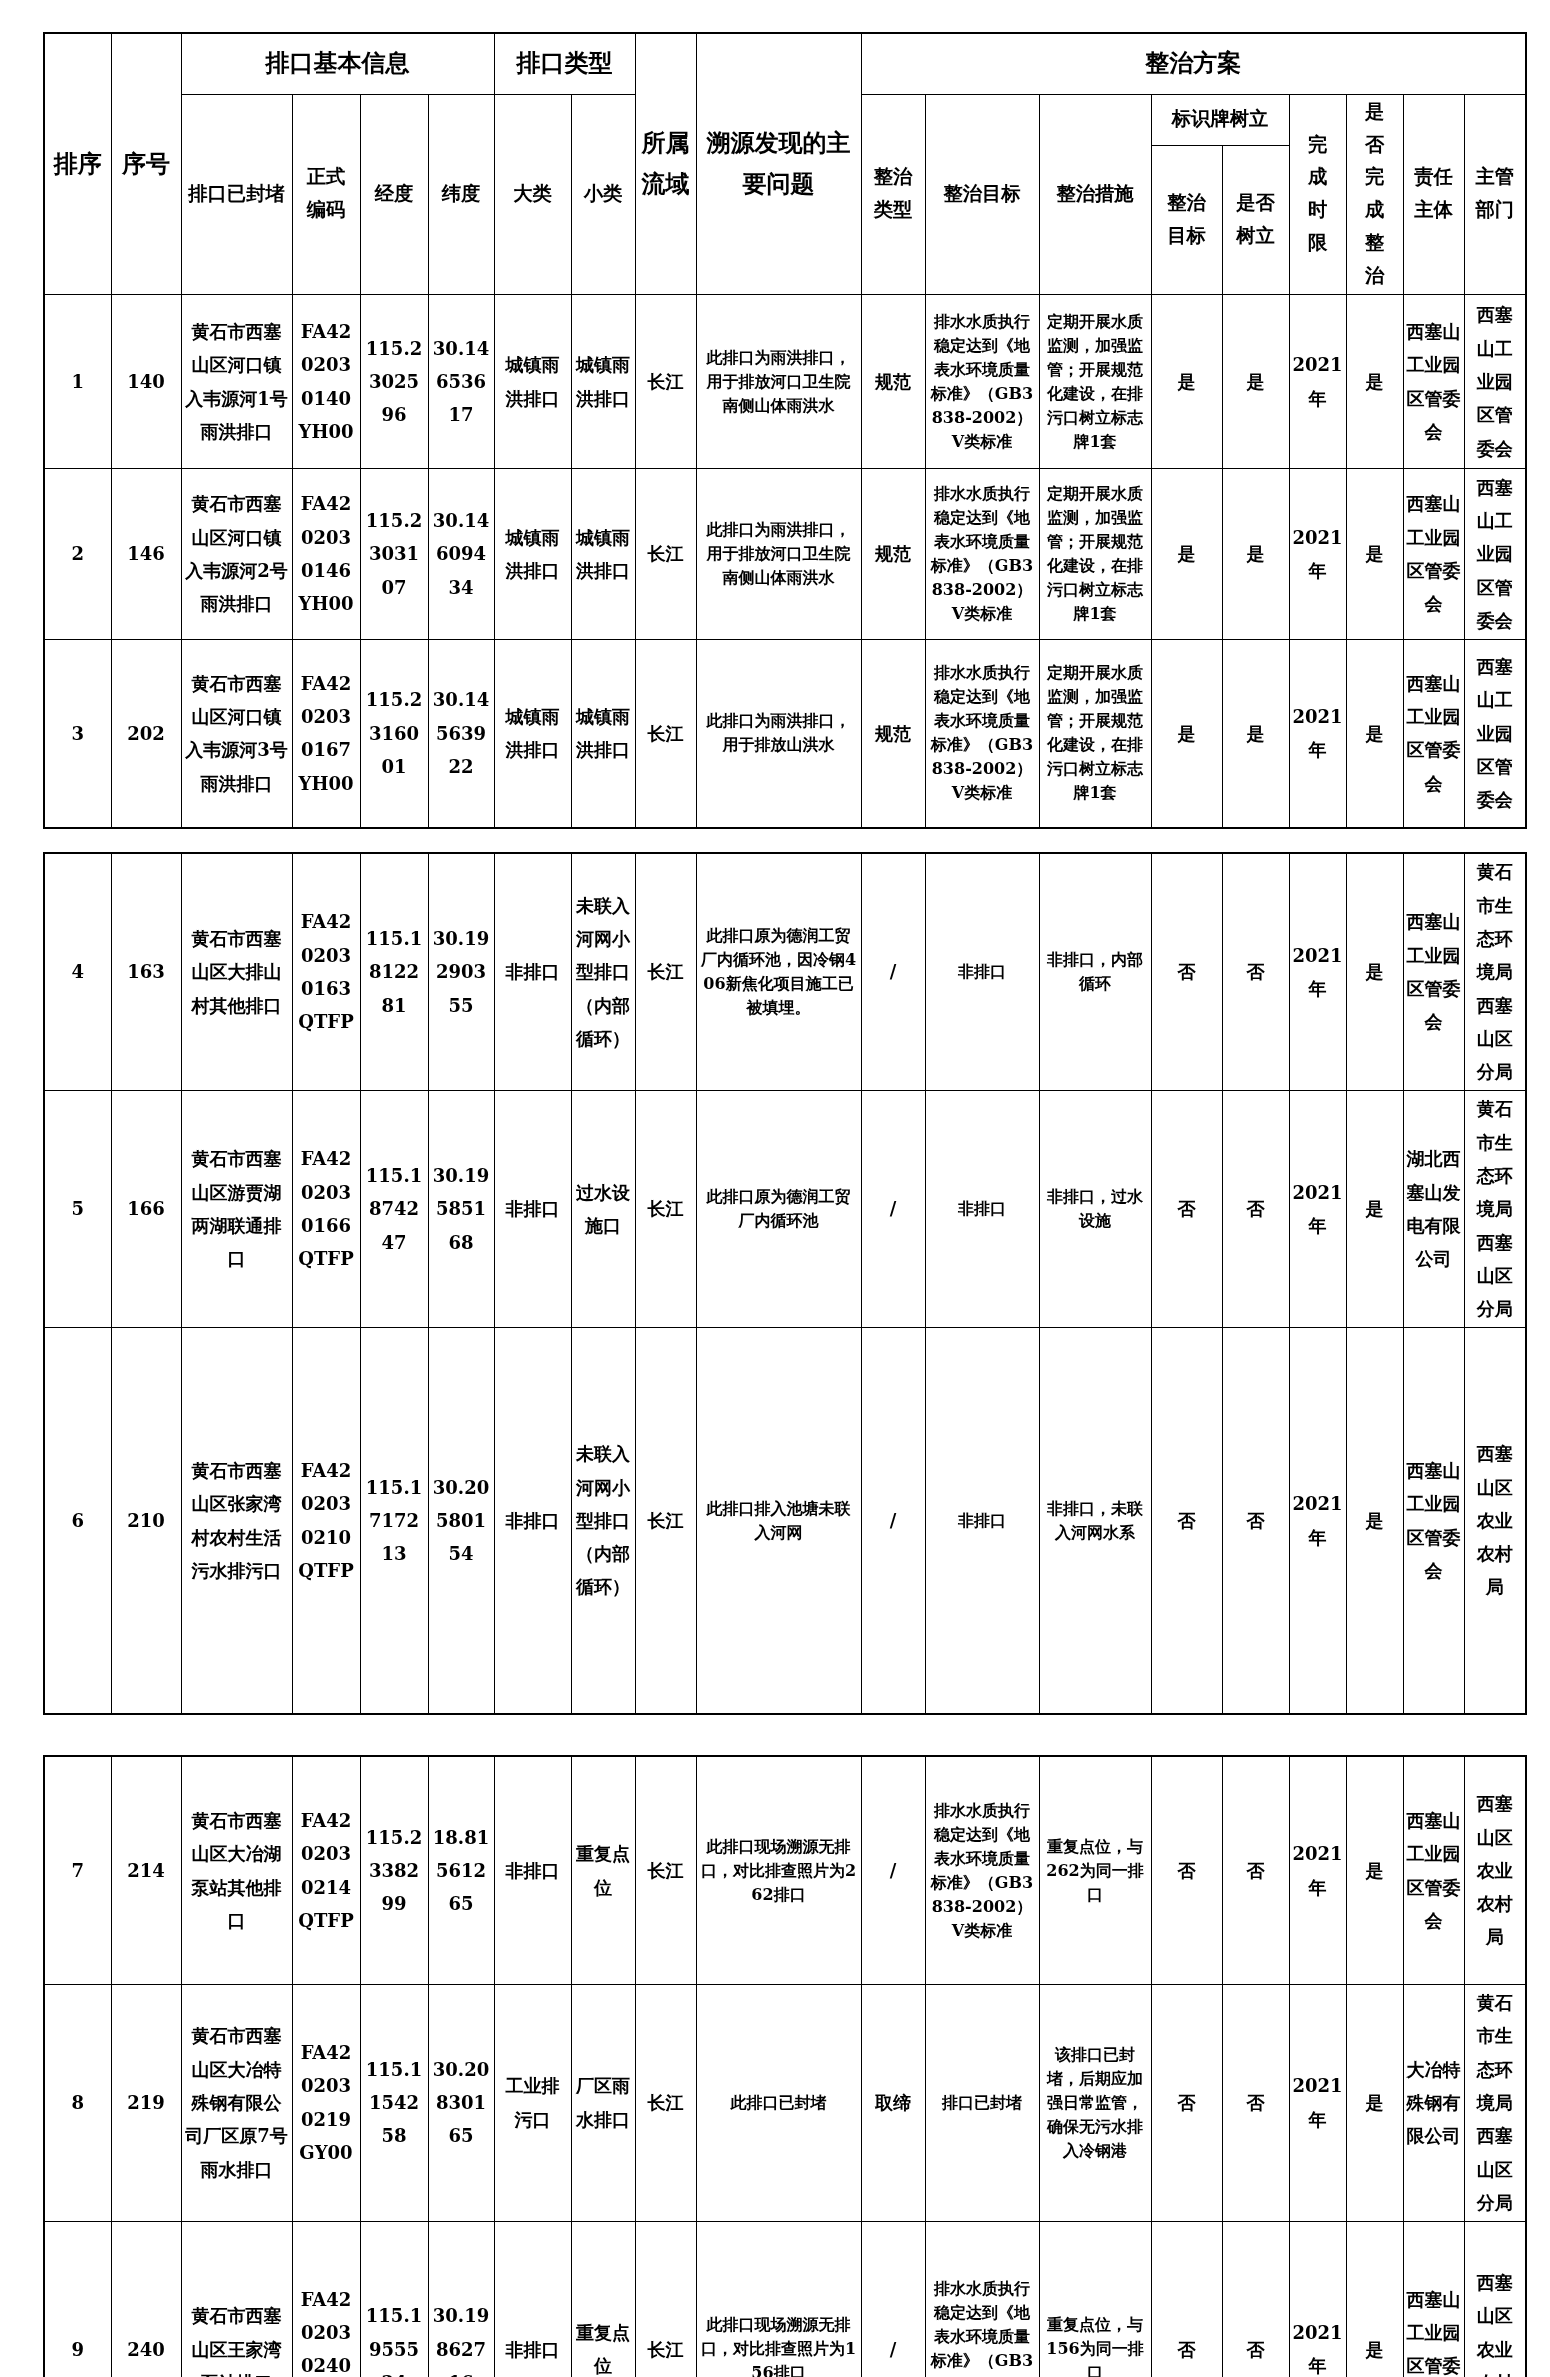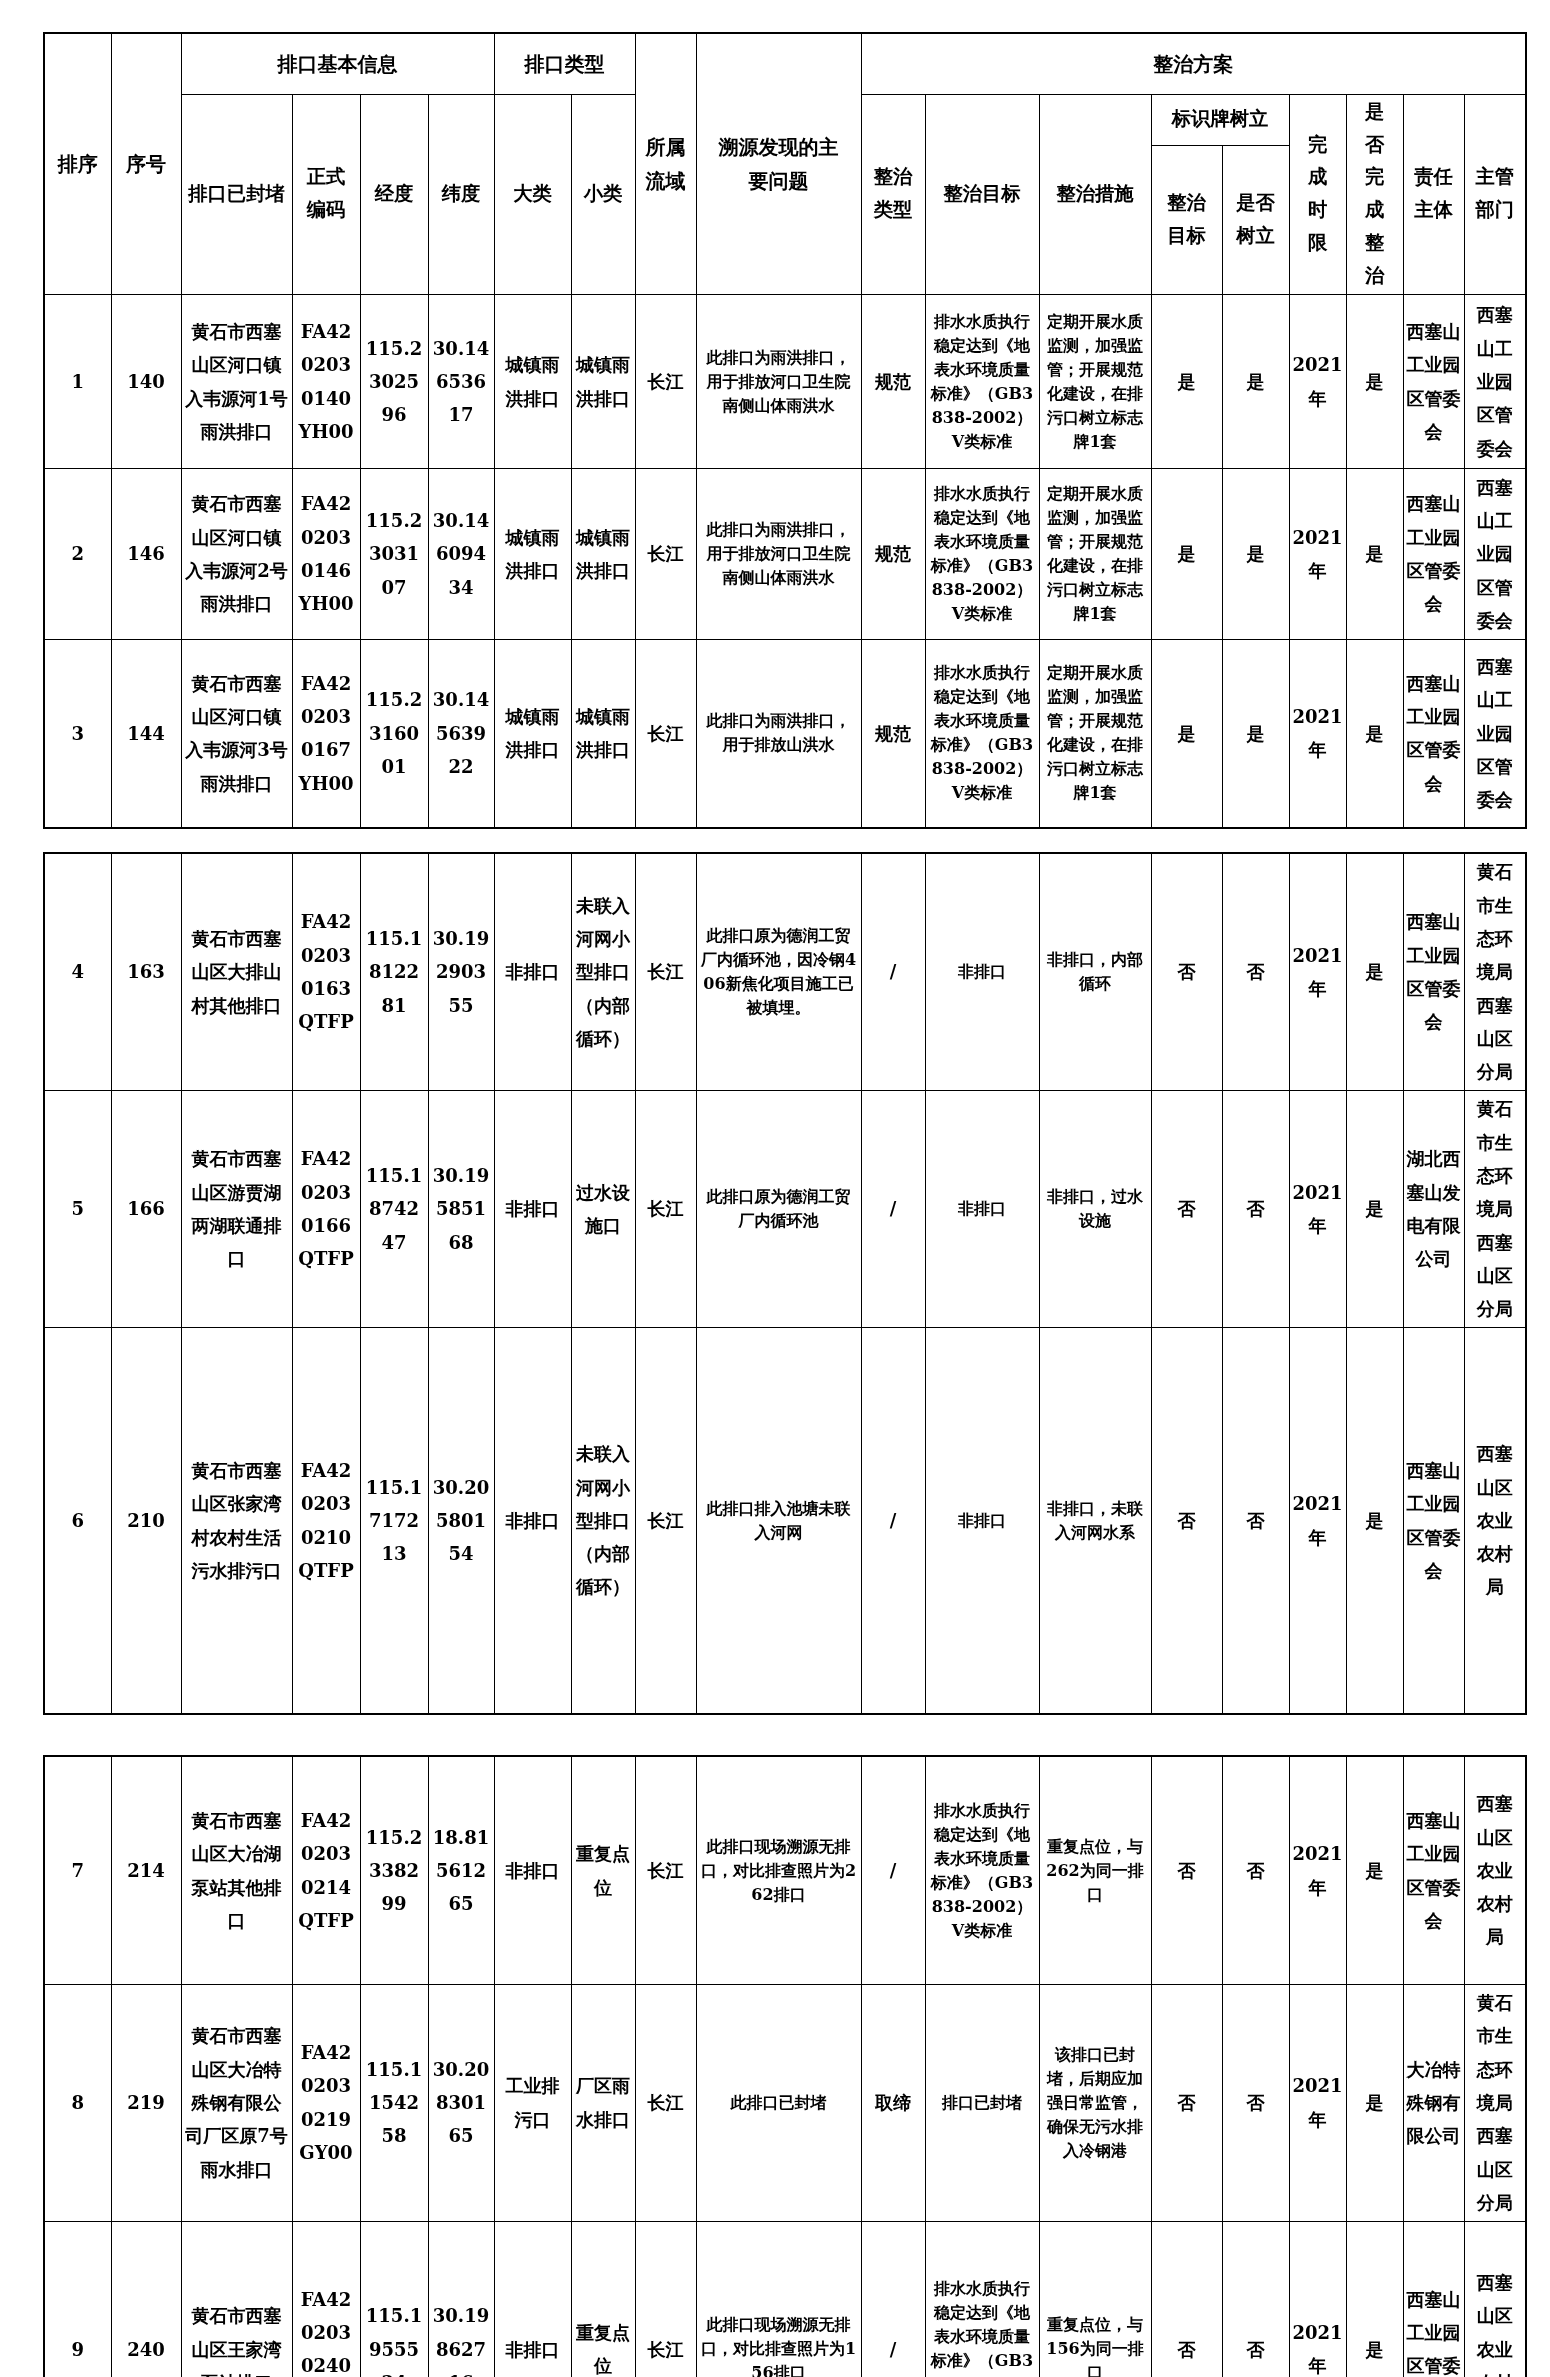--- a/index.html
+++ b/index.html
@@ -23,21 +23,21 @@
     border:1.4px solid #000;
     text-align:center;
     vertical-align:middle;
     padding:1.4px 2.8px;
     font-size:18px;
     line-height:1.85;
     word-break:break-all;
     font-weight:bold;
   }
   th{font-size:19.3px;line-height:1.7;}
-  tr.group th{font-size:20px;}
+  tr.group th{font-size:24px;}
   td.small{font-size:16px;line-height:1.5;margin-left:48px;}
   td.c-dept{padding:1.4px 9.7px;}
   
   .w1{display:inline-block;width:1.15em;word-break:break-all;}
   .w2{display:inline-block;width:2.15em;word-break:break-all;}
   .w6{display:inline-block;width:6.4em;word-break:break-all;}
   
   #t1 thead tr:nth-child(1){height:61px;}
   #t1 thead tr:nth-child(2){height:44px;}
   #t1 thead tr:nth-child(3){height:128px;}
@@ -149,21 +149,21 @@
           <td class="small">定期开展水质监测，加强监管；开展规范化建设，在排污口树立标志牌1套</td>
           <td>是</td>
           <td>是</td>
           <td>2021年</td>
           <td>是</td>
           <td>西塞山工业园区管委会</td>
           <td class="c-dept">西塞山工业园区管委会</td>
         </tr>
         <tr>
           <td>3</td>
-          <td>144</td>
+          <td>202</td>
           <td>黄石市西塞山区河口镇入韦源河3号雨洪排口</td>
           <td>FA4202030167YH00</td>
           <td>115.2316001</td>
           <td>30.14563922</td>
           <td>城镇雨洪排口</td>
           <td>城镇雨洪排口</td>
           <td>长江</td>
           <td class="small">此排口为雨洪排口，用于排放山洪水</td>
           <td>规范</td>
           <td class="small">排水水质执行稳定达到《地表水环境质量标准》（GB3838-2002）V类标准</td>

